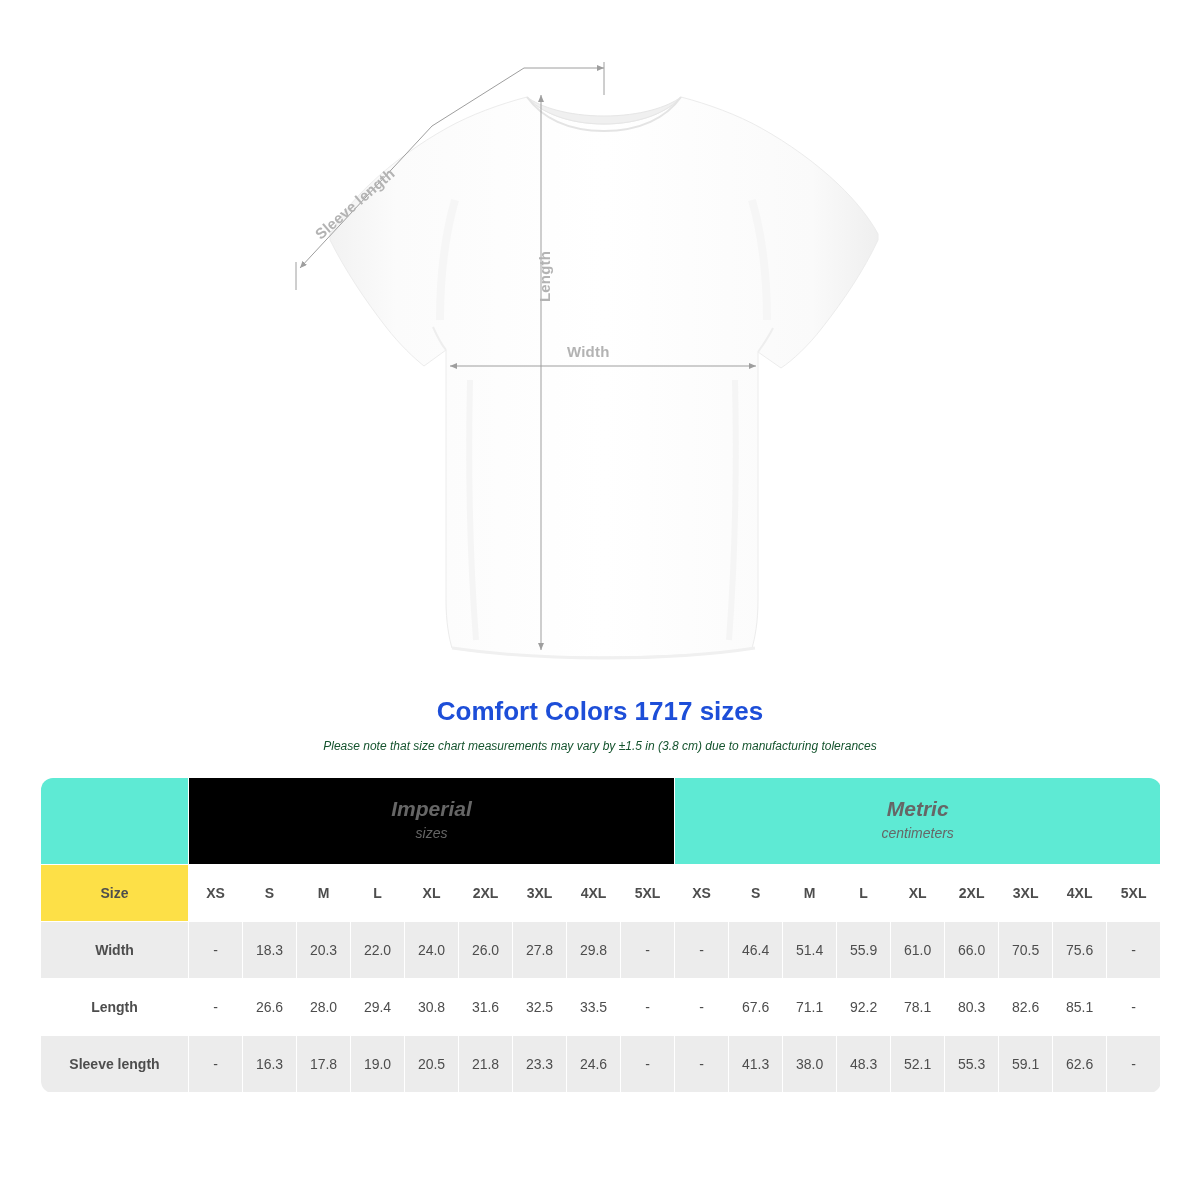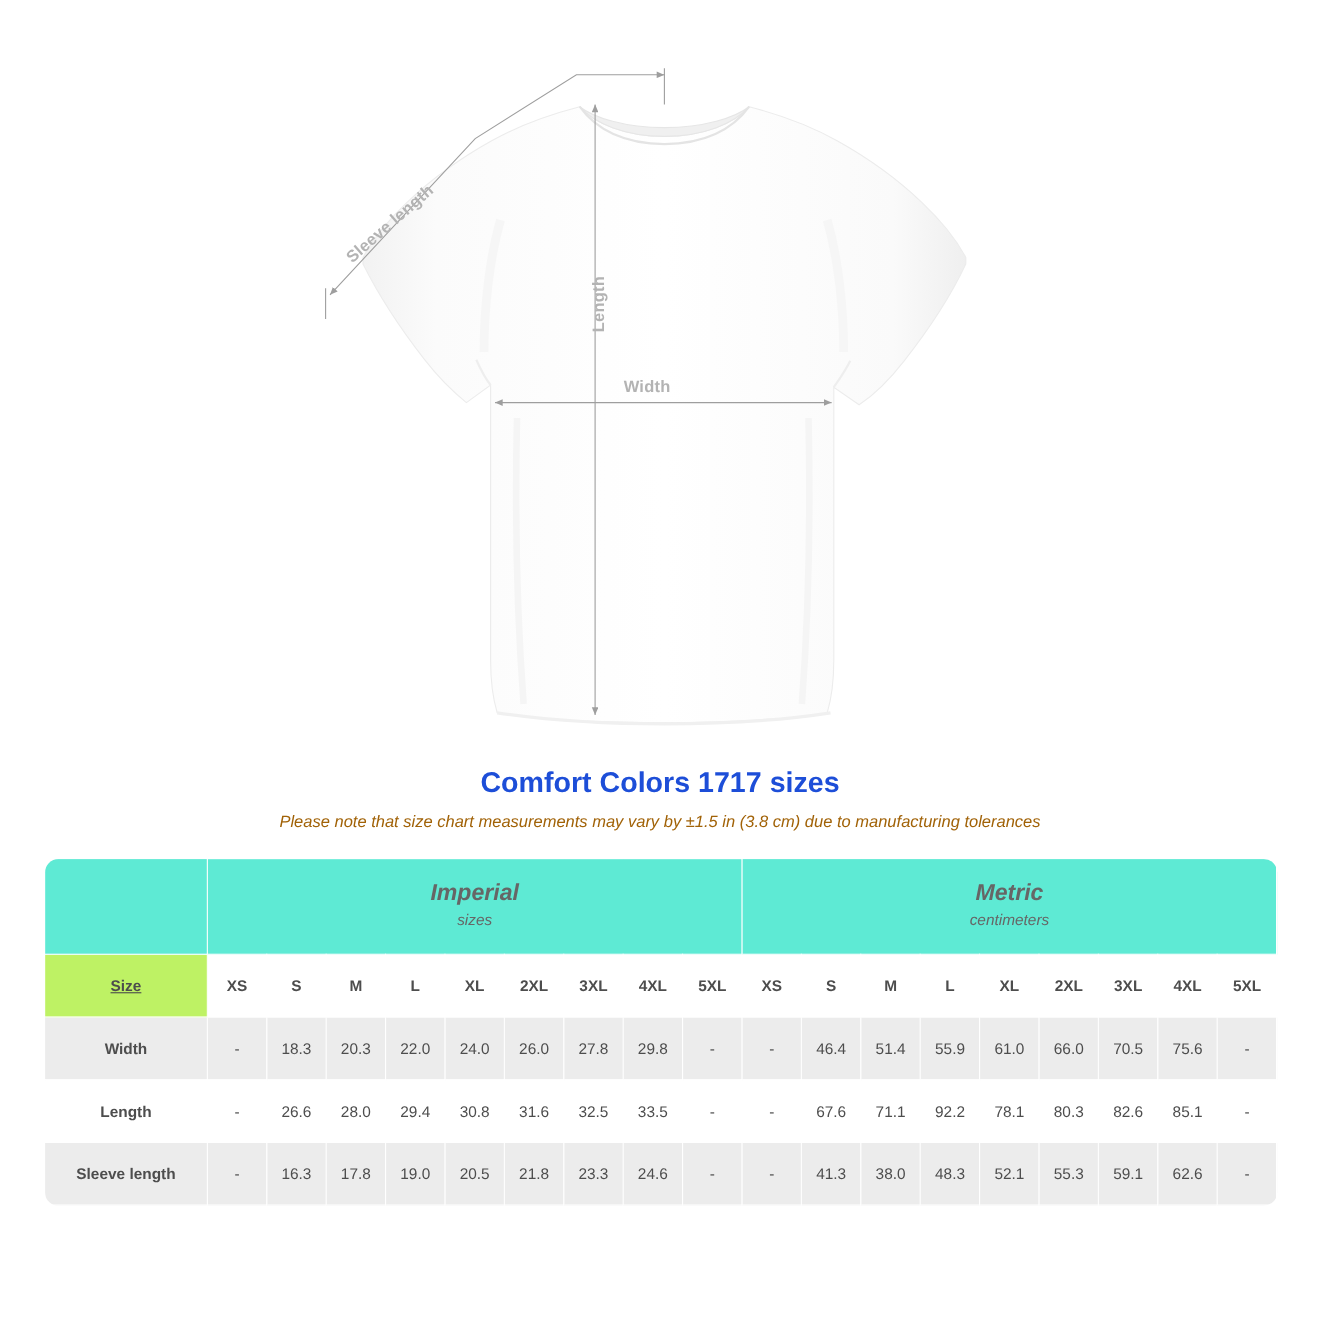--- a/index.html
+++ b/index.html
@@ -50,23 +50,23 @@
     text-align: center;
     margin-top: 6px;
   }
   .chart-title {
     font-size: 26px;
     font-weight: bold;
     color: #1d4ed8;
     margin: 0;
   }
   .chart-note {
-    font-size: 15px;
+    font-size: 12px;
     font-style: italic;
-    color: #a16207;
+    color: #14532d;
     margin: 12px 0 0 0;
   }
 
   
   .table-wrap {
     margin: 24px 40px 0 40px;
   }
   table.size-table {
     border-collapse: collapse;
     width: 1120px;
@@ -76,21 +76,21 @@
   table.size-table td,
   table.size-table th {
     text-align: center;
     font-size: 14px;
     color: #4d4d4d;
     border: 1px solid #ffffff;
     padding: 0;
   }
 
   .unit-head {
-    background: #5eead4;
+    background: #000000;
     height: 86px;
     vertical-align: middle;
     border-top-left-radius: 0;
   }
   .unit-head .unit-name {
     font-size: 21px;
     font-weight: bold;
     font-style: italic;
     color: #666666;
     line-height: 1.2;
@@ -108,22 +108,21 @@
   .corner-right { border-top-right-radius: 12px; }
 
   tr.head-row td {
     height: 56px;
     background: #ffffff;
     font-weight: bold;
     color: #4d4d4d;
     font-size: 14px;
   }
   tr.head-row td.row-label {
-    background: #bef264;
-    text-decoration: underline;
+    background: #fde047;
   }
 
   tr.data-row td {
     height: 56px;
   }
   tr.shaded td {
     background: #ececec;
   }
   tr.plain td {
     background: #ffffff;

